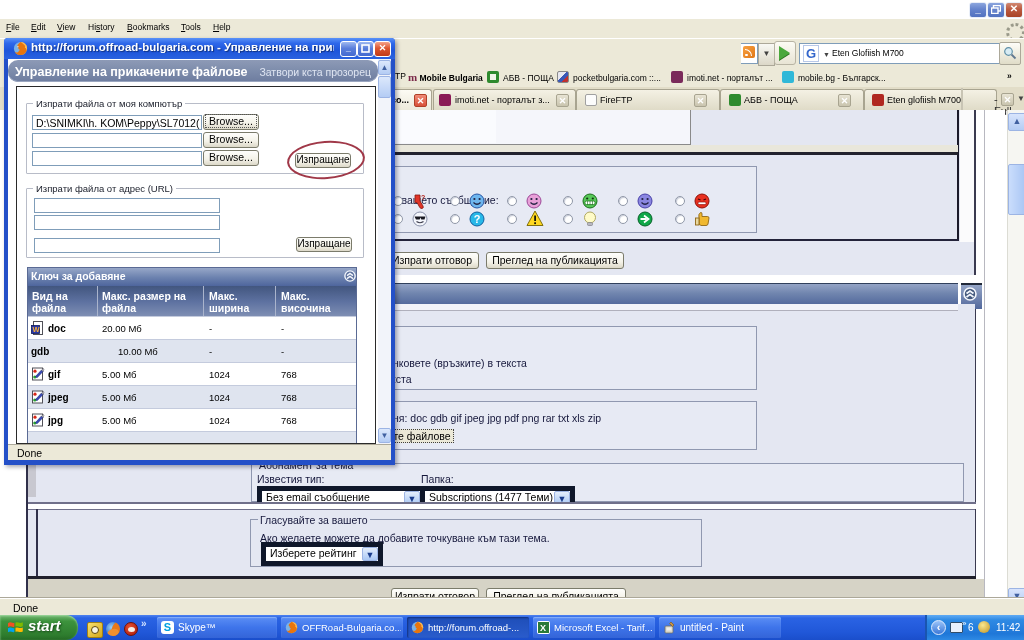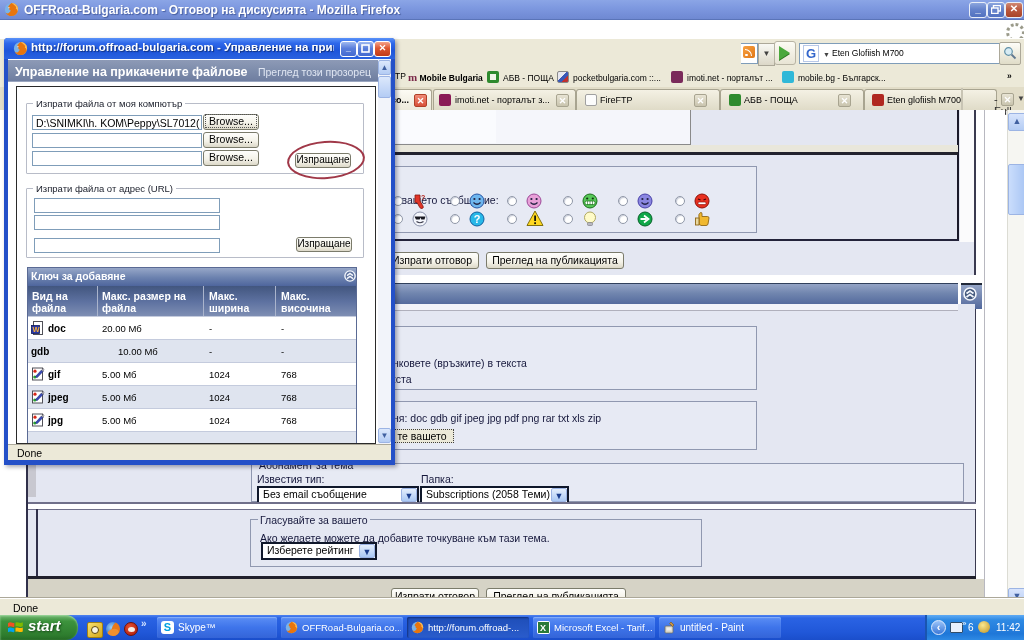--- a/index.html
+++ b/index.html
@@ -90,70 +90,70 @@
 #ptitle{position:absolute;left:0;top:0;width:100%;height:21px;border-radius:4px 4px 0 0;
   background:linear-gradient(180deg,#5a92f8 0%,#2e68ea 25%,#1e55da 60%,#2a62e0 100%);}
 #ptitle .tt{position:absolute;left:27px;top:3px;color:#fff;font-weight:bold;font-size:11.5px;
   text-shadow:1px 1px 1px #10307c;white-space:nowrap;width:303px;overflow:hidden;}
 .pwinbtn{position:absolute;top:3px;width:15px;height:14px;border-radius:3px;border:1px solid #fff;
   color:#fff;text-align:center;line-height:12px;font-size:9px;font-weight:bold;
   background:linear-gradient(180deg,#9fb9f0,#5a7edb 45%,#446ad0);}
 .pwinbtn.close{background:linear-gradient(180deg,#f4a48c,#dd5630 45%,#c03a18);}
 #pbody{position:absolute;left:4px;top:21px;width:383px;height:385px;background:#fff;overflow:hidden;}
 #phead{position:absolute;left:0;top:1px;width:370px;height:22px;
-  background:linear-gradient(180deg,#8d9ab6 0%,#7d8cab 50%,#6d7c9f 100%);box-shadow:inset 0 -1px 0 #9aa6c0;}
+  background:linear-gradient(180deg,#8d9ab6 0%,#7d8cab 50%,#6d7c9f 100%);box-shadow:inset 0 -1px 0 #9aa6c0;border-radius:10px;}
 #phead .h1{position:absolute;left:7px;top:5px;color:#fff;font-weight:bold;font-size:12.5px;}
 #phead .h2{position:absolute;right:7px;top:6px;color:#dfe5f2;font-size:10.5px;}
 #pscroll{position:absolute;left:370px;top:0;width:13px;height:385px;background:#f2f4fa;}
 .psb{position:absolute;left:0;width:13px;height:15px;border:1px solid #9cb4e4;box-sizing:border-box;
   border-radius:2px;background:linear-gradient(180deg,#dce8fc,#b4ccf4);color:#4060a0;
   font-size:8px;text-align:center;line-height:13px;}
 #pstatus{position:absolute;left:4px;top:406px;width:383px;height:15px;background:#ece9d8;
   border-top:1px solid #aca899;}
 #pstatus span{position:absolute;left:9px;top:2px;color:#000;}
 
 #pbox{position:absolute;left:8px;top:27px;width:358px;height:356px;border:1px solid #2a2a2a;background:#fff;}
 .fieldset{position:absolute;border:1px solid #b8bcc8;border-radius:1px;}
 .fieldset .legend{position:absolute;left:6px;top:-6px;background:#fff;padding:0 3px;color:#202430;font-size:9.5px;}
 .tinput{position:absolute;background:#fff;border:1px solid #7f9db9;}
 .tinput span{position:absolute;left:3px;top:1px;white-space:nowrap;color:#000;}
 .xpbtn{position:absolute;background:linear-gradient(180deg,#fefefc 0%,#f4f2e8 60%,#dcd8c8 100%);
   border:1px solid #7b7b6b;border-radius:3px;color:#000;text-align:center;}
-.xpsel{position:absolute;height:14px;background:#fff;border:2px solid #0f172a;color:#000;}
+.xpsel{position:absolute;height:14px;background:#fff;border:5px solid #0f172a;color:#000;}
 .xpsel span{position:absolute;left:4px;top:0px;white-space:nowrap;}
 .xpsel i{position:absolute;right:0;top:0;width:16px;height:14px;font-style:normal;font-size:9px;font-weight:bold;
   text-align:center;line-height:14px;color:#1a3c8c;border:1px solid #9cb4e4;box-sizing:border-box;
   border-radius:2px;background:linear-gradient(180deg,#e4eefc,#aac8f4);}
 .radio{position:absolute;width:10px;height:10px;border-radius:50%;background:#fff;
   border:1px solid #9098a8;box-sizing:border-box;box-shadow:inset 1px 1px 1px #c8ccd8;}
 
 .trow{position:absolute;left:0;width:328px;color:#000;font-size:9.5px;box-shadow:0 -1px 0 #c4cbdd;}
 .trow b{font-weight:bold;font-size:10px;}
 .cell{position:absolute;top:4px;}
 .fileic{position:absolute;}
 </style></head>
 <body>
 <div id="screen">
 
-  <div id="titlebar" class="abs">
-    <div style="position:absolute;left:4px;top:2px;"><svg width="15" height="15" viewBox="0 0 16 16">
-          <circle cx="8" cy="8" r="7" fill="#7ab2e8"></circle>
-          <path d="M8 1 a7 7 0 0 1 7 7 a7 7 0 0 1 -7 7 a7 7 0 0 1 -6.2-3.6 c1.4 1.1 2.8 1 3.6.2 a6.5 6.5 0 0 0 1.8-2.4 c-1.6-.7-2-1.9-1.3-2.8-1.9.1-1.6-1.6-.4-2.9 C6.3 2.6 7 1.6 8 1z" fill="#e8750e"></path>
-          <path d="M8.3 1 c2.6.1 4.9 1.6 6 3.8 .9 1.9.9 3.8.2 5.4 0-2-1-3-1.9-3.1 .7-1.3 0-2.8-1.1-3.5-.9-.9-2.1-1.9-3.2-2.6z" fill="#f9bc58"></path>
-          <path d="M4.5 5.5 c.8-.4 1.8-.2 2.2.4 -.9.1-1.6.5-2 1.1z" fill="#fff" opacity=".7"></path>
-        </svg></div>
-    <div class="ttl">OFFRoad-Bulgaria.com - Отговор на дискусията - Mozilla Firefox</div>
-  </div>
   <div class="winbtn" style="left:969px;top:2px;">_</div>
   <div class="winbtn" style="left:987px;top:2px;"><svg width="10" height="9" style="margin-top:2px;" viewBox="0 0 10 9">
         <rect x="2.5" y="0.5" width="7" height="5.5" fill="none" stroke="#fff" stroke-width="1.4"></rect>
         <rect x="0.5" y="3" width="6.5" height="5.5" fill="#6583cc" stroke="#fff" stroke-width="1.4"></rect>
       </svg></div>
   <div class="winbtn close" style="left:1005px;top:2px;">✕</div>
 
+  <div id="menubar" class="abs">
+    <span style="left:6px;"><u>F</u>ile</span>
+    <span style="left:31px;"><u>E</u>dit</span>
+    <span style="left:57px;"><u>V</u>iew</span>
+    <span style="left:88px;">Hi<u>s</u>tory</span>
+    <span style="left:127px;"><u>B</u>ookmarks</span>
+    <span style="left:181px;"><u>T</u>ools</span>
+    <span style="left:213px;"><u>H</u>elp</span>
+  </div>
   <div id="throbber" class="abs"></div>
 
   <div id="navbar" class="abs"></div>
   <div class="rssbox"></div>
     <div class="rssicon"></div>
   <div class="dropbtn">▼</div>
   <div class="gobtn"></div>
   <div class="searchbox">
       <span class="g">G</span>
       <span class="sa">▼</span>
@@ -317,32 +317,32 @@
 
     <div class="abs lav" style="left:28px;top:304px;width:947px;height:199px;"></div>
     <div class="abs" style="left:28px;top:304px;width:930px;height:6px;background:#f2f3f9;border-bottom:1px solid #b0b0bc;"></div>
 
     <div class="abs" style="left:386px;top:326px;width:370px;height:62px;border:1px solid #9098b0;border-left:none;background:#e7eaf4;"></div>
     <div class="abs" style="left:393px;top:357px;color:#16183c;">нковете (връзките) в текста</div>
     <div class="abs" style="left:391px;top:373px;color:#16183c;">кста</div>
 
     <div class="abs" style="left:386px;top:401px;width:370px;height:47px;border:1px solid #9098b0;border-left:none;background:#e7eaf4;"></div>
     <div class="abs" style="left:393px;top:412px;color:#16183c;">ня: doc gdb gif jpeg jpg pdf png rar txt xls zip</div>
-    <div class="abs" style="left:390px;top:429px;width:62px;height:12px;border:1px dotted #404040;background:#ece9d8;color:#000;text-align:center;line-height:12px;">те вашето</div>
+    <div class="abs" style="left:390px;top:429px;width:62px;height:12px;border:1px dotted #404040;background:#ece9d8;color:#000;text-align:center;line-height:12px;">те файлове</div>
 
     <div class="abs" style="left:251px;top:463px;width:711px;height:37px;border:1px solid #9098b0;background:#e7eaf4;"></div>
     <div class="abs" style="left:257px;top:459px;color:#16183c;background:#e7eaf4;padding:0 2px;">Абонамент за тема</div>
     <div class="abs" style="left:257px;top:473px;color:#16183c;">Известия тип:</div>
     <div class="abs" style="left:421px;top:473px;color:#16183c;">Папка:</div>
     <div class="xpsel" style="left:257px;top:486px;width:158px;">
         <span>Без email съобщение</span>
         <i>▼</i>
       </div>
     <div class="xpsel" style="left:420px;top:486px;width:145px;">
-        <span>Subscriptions (2058 Теми)</span>
+        <span>Subscriptions (1477 Теми)</span>
         <i>▼</i>
       </div>
 
     <div class="abs" style="left:26px;top:502px;width:950px;height:2px;background:#70708a;"></div>
     <div class="abs" style="left:0;top:504px;width:1005px;height:5px;background:#fff;"></div>
 
     <div class="abs lav" style="left:28px;top:509px;width:947px;height:67px;border-top:1px solid #70708a;"></div>
     <div class="abs" style="left:250px;top:519px;width:450px;height:46px;border:1px solid #9098b0;"></div>
     <div class="abs" style="left:258px;top:514px;color:#16183c;background:#e4e7f2;padding:0 2px;">Гласувайте за вашето</div>
     <div class="abs" style="left:260px;top:532px;color:#16183c;">Ако желаете можете да добавите точкуване към тази тема.</div>
@@ -451,21 +451,21 @@
         <span class="tt">http://forum.offroad-bulgaria.com - Управление на прика...</span>
       </div>
     <div class="pwinbtn" style="left:336px;">_</div>
     <div class="pwinbtn" style="left:353px;"><svg width="9" height="9" style="margin-top:2px;" viewBox="0 0 9 9">
           <rect x="1" y="1" width="7" height="7" fill="none" stroke="#fff" stroke-width="1.6"></rect>
         </svg></div>
     <div class="pwinbtn close" style="left:370px;">✕</div>
     <div id="pbody">
       <div id="phead">
           <span class="h1">Управление на прикачените файлове</span>
-          <span class="h2">Преглед този прозорец</span>
+          <span class="h2">Затвори кста прозорец</span>
         </div>
       <div id="pscroll">
         <div class="psb" style="top:1px;">▲</div>
         <div class="psb" style="top:17px;height:22px;"></div>
         <div class="psb" style="top:369px;">▼</div>
       </div>
       <div id="popcontent">
         <div id="pbox"></div>
 
         <div class="fieldset" style="left:18px;top:44px;width:336px;height:69px;">

